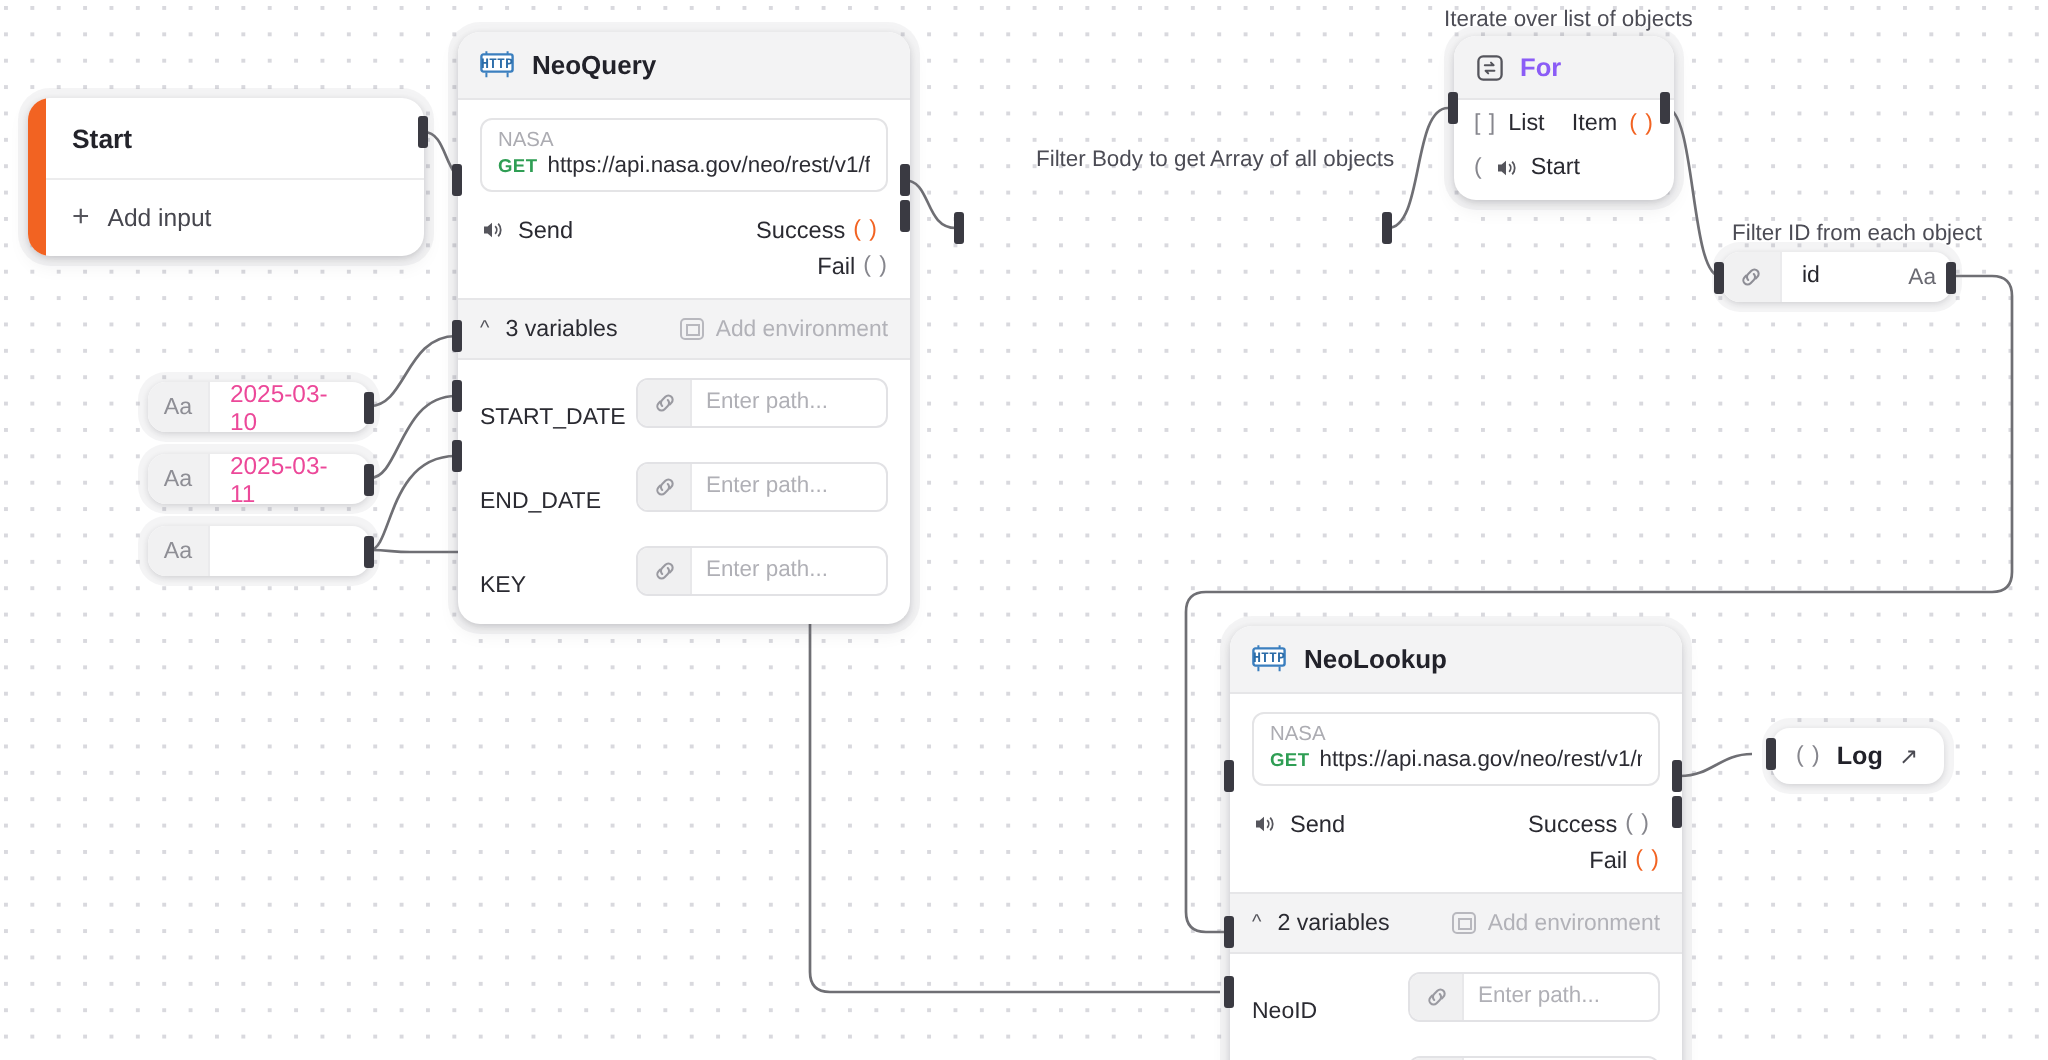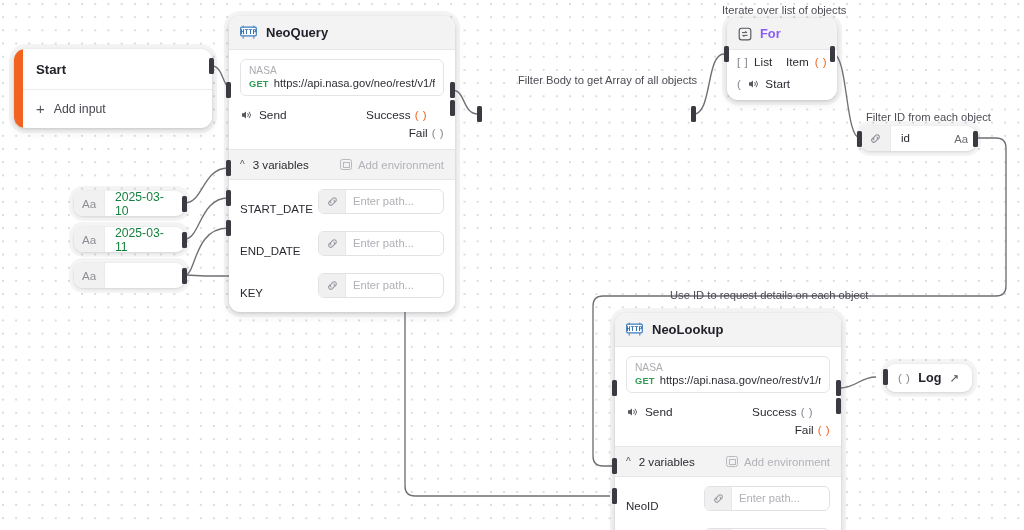--- a/index.html
+++ b/index.html
@@ -80,21 +80,21 @@
     padding: 5px 8px 6px 8px;
     background: #fff;
   }
   .url-label { font-size: 10.2px; color: #acacb2; margin-bottom: 1px; }
   .url-line { display: flex; align-items: baseline; gap: 5px; white-space: nowrap; overflow: hidden; }
   .url-verb { font-size: 9.3px; font-weight: bold; color: #2f9e54; letter-spacing: .2px; }
   .url-text { font-size: 11.2px; color: #2c2c33; white-space: nowrap; overflow: hidden; text-overflow: clip; }
 
   .send-row {
     display: flex; align-items: flex-start; justify-content: space-between;
-    padding: 5px 28px 3px 11px;
+    padding: 5px 16px 3px 11px;
   }
   .send-left { display: flex; align-items: center; gap: 7px; font-size: 11.8px; color: #2a2a31; }
   .port-label { font-size: 11.8px; color: #2a2a31; display: flex; align-items: center; gap: 4px; }
   .fail-row { display: flex; justify-content: flex-end; padding: 1px 11px 9px 11px; }
 
   .brk { color: #86868d; font-size: 11.5px; letter-spacing: .5px; }
   .brk-orange { color: #f26322; }
 
   .vars-bar {
     display: flex; align-items: center; justify-content: space-between;
@@ -149,21 +149,21 @@
   .pill-chip {
     flex: 0 0 auto; width: 31px;
     background: #f1f1f2;
     display: flex; align-items: center; justify-content: center;
     font-size: 11.6px; color: #8e8e95;
     border-right: 1px solid #ebebed;
   }
   .pill-value {
     flex: 1 1 auto; display: flex; align-items: center;
     padding: 0 10px;
-    font-size: 12.2px; color: #15803d;
+    font-size: 12.2px; color: #ec4899;
   }
 
   .filter-node {
     position: absolute; z-index: 3;
     display: flex; align-items: stretch;
     background: #fff; border-radius: 9px;
     box-shadow: 0 0 0 5px rgba(155,155,165,0.11),
                 0 1px 3px rgba(30,30,40,0.17);
     overflow: hidden;
   }
@@ -428,21 +428,20 @@
           <path d="M5.1 8.0a2.1 2.1 0 010-3l1.6-1.6a2.1 2.1 0 013 3L8.9 7.2" fill="none" stroke="#8e8e96" stroke-width="1.05" stroke-linecap="round"></path>
           <path d="M7.9 5.0a2.1 2.1 0 010 3L6.3 9.6a2.1 2.1 0 01-3-3l0.8-0.8" fill="none" stroke="#8e8e96" stroke-width="1.05" stroke-linecap="round"></path>
         </svg>
     </span>
     <span class="filter-body">id</span>
     <span class="filter-tail" style="color:#6a6a72;">Aa</span>
   </div>
   <div class="port" style="left:857px; top:131px;"></div>
   <div class="port" style="left:973px; top:131px;"></div>
 
-  <div class="annot" style="left:670px; top:289px;">Use ID to request details on each object</div>
   <div class="node http-node" style="left:615px; top:313px;">
     <div class="http-header">
       <svg class="http-icon" viewBox="0 0 17 15">
         <rect x="0.7" y="2.2" width="15.6" height="8.6" rx="1" fill="#ffffff" stroke="#3b7fbf" stroke-width="1.2"></rect>
         <text x="8.5" y="9.1" font-size="6.6" font-family="DejaVu Sans Mono, monospace" fill="#2b6ca8" text-anchor="middle" font-weight="bold">HTTP</text>
         <line x1="3.2" y1="11.2" x2="3.2" y2="13.6" stroke="#3b7fbf" stroke-width="1"></line>
         <line x1="13.8" y1="11.2" x2="13.8" y2="13.6" stroke="#3b7fbf" stroke-width="1"></line>
         <line x1="3.2" y1="0.6" x2="3.2" y2="2.4" stroke="#3b7fbf" stroke-width="1"></line>
         <line x1="13.8" y1="0.6" x2="13.8" y2="2.4" stroke="#3b7fbf" stroke-width="1"></line>
       </svg>

